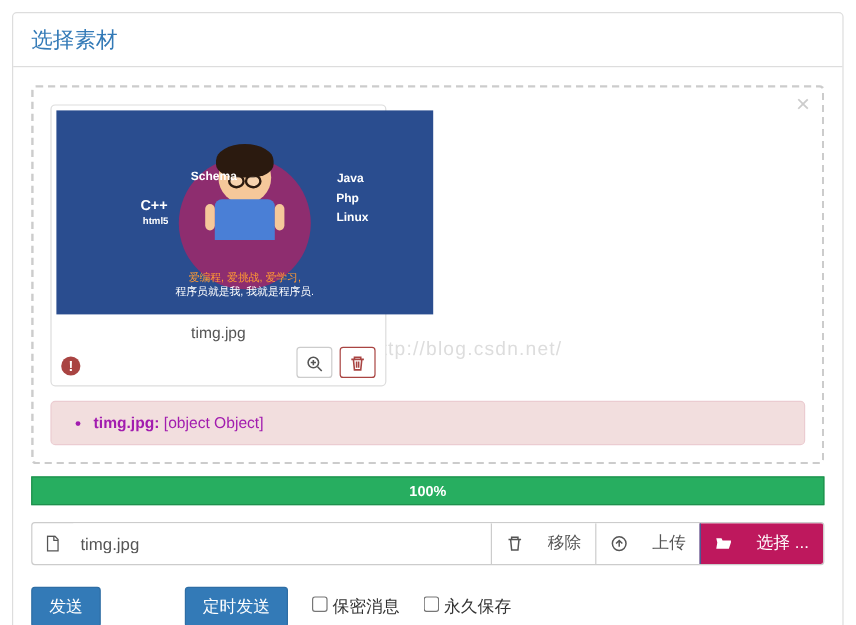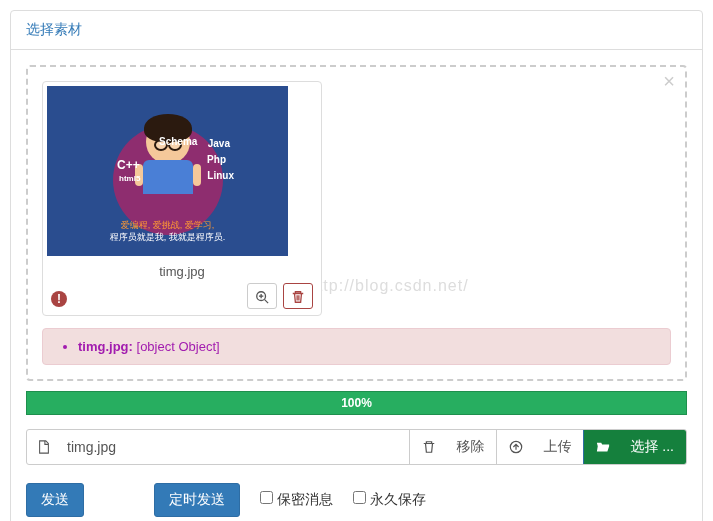--- a/index.html
+++ b/index.html
@@ -1,23 +1,23 @@
 <!DOCTYPE html>
 <html><head>
 <meta charset="utf-8">
 <style>
 * { box-sizing: border-box; margin: 0; padding: 0; }
 body { font-family: "Helvetica Neue", Helvetica, Arial, sans-serif; font-size: 14px; color: #333; background: #fff; }
 .panel { border: 1px solid #ddd; border-radius: 4px; margin: 10px; width: 693px; }
-.panel-heading { padding: 10px 15px; border-bottom: 1px solid #ddd; color: #337ab7; font-size: 14px; }
+.panel-heading { padding: 10px 15px; border-bottom: 1px solid #ddd; color: #337ab7; font-size: 18px; }
 .panel-body { padding: 15px; }
 .dropzone { border: 2px dashed #ccc; border-radius: 4px; padding: 14px; position: relative; margin-bottom: 10px; }
 .close-x { position: absolute; top: 4px; right: 10px; font-size: 20px; color: #ccc; cursor: pointer; line-height: 1; }
 .thumb-wrap { display: inline-block; vertical-align: top; border: 1px solid #ddd; border-radius: 4px; background: #fff; padding: 4px; width: 280px; position: relative; }
-.thumb-img { width: 241px; height: 170px; background: #2a4d8f; position: relative; overflow: hidden; }
+.thumb-img { width: 314px; height: 170px; background: #2a4d8f; position: relative; overflow: hidden; }
 .circle-bg { position: absolute; left: 50%; top: 55%; width: 110px; height: 110px; background: #8e2d6f; border-radius: 50%; transform: translate(-50%, -50%); }
 .char { position: absolute; left: 50%; top: 42%; transform: translate(-50%, -50%); text-align: center; }
 .char .head { width: 44px; height: 44px; background: #f5c89a; border-radius: 50%; margin: 0 auto; position: relative; }
 .char .hair { position: absolute; top: -6px; left: -2px; width: 48px; height: 28px; background: #2b1a0f; border-radius: 50% 50% 40% 40%; }
 .char .glasses { position: absolute; top: 18px; left: 4px; width: 36px; height: 12px; }
 .char .glasses span { display:inline-block; width:14px; height:12px; border:2px solid #2b1a0f; border-radius:50%; background:rgba(255,255,255,0.2); }
 .char .body { width: 50px; height: 34px; background: #4a7fd6; margin: -4px auto 0; border-radius: 6px 6px 0 0; position: relative; }
 .char .body::before, .char .body::after { content:''; position:absolute; top:4px; width:8px; height:22px; background:#f5c89a; border-radius:4px; }
 .char .body::before { left:-8px; } .char .body::after { right:-8px; }
 .tech { position:absolute; color:#fff; font-size:10px; font-weight:bold; }
@@ -28,21 +28,21 @@
 .btn-sm { display:inline-block; border:1px solid #ccc; border-radius:3px; padding:4px 7px; background:#fff; color:#555; cursor:pointer; font-size:13px; margin-left:2px; }
 .warn-icon { position:absolute; left:8px; bottom:8px; width:16px; height:16px; border-radius:50%; background:#a94442; color:#fff; font-weight:bold; text-align:center; line-height:16px; font-size:12px; }
 .alert { border:1px solid #ebccd1; background:#f2dede; color:#a21caf; border-radius:4px; padding:10px 15px; margin-top:12px; font-size:13px; }
 .alert ul { list-style: disc; padding-left: 20px; }
 .alert .fname { font-weight: bold; }
 .progress { background:#27ae60; color:#fff; text-align:center; font-size:12px; font-weight:bold; padding:4px 0; border:1px solid #1e8f4d; margin:8px 0 14px; }
 .inputgrp { display:flex; border:1px solid #ccc; border-radius:3px; overflow:hidden; }
 .inputgrp .icon-left { padding:8px 10px; color:#555; border-right:none; display:flex; align-items:center; }
 .inputgrp input { flex:1; border:none; padding:8px 6px; font-size:14px; color:#555; outline:none; }
 .grp-btn { border-left:1px solid #ccc; background:#fff; color:#555; padding:8px 12px; cursor:pointer; display:flex; align-items:center; gap:20px; font-size:14px; }
-.grp-btn.primary { background:#15803d; color:#fff; border-left:1px solid #2e6da4; }
+.grp-btn.primary { background:#be185d; color:#fff; border-left:1px solid #2e6da4; }
 .bottom-row { margin-top:18px; display:flex; align-items:center; gap:20px; }
 .btn-info { background:#337ab7; color:#fff; border:1px solid #2e6da4; border-radius:3px; padding:7px 14px; cursor:pointer; font-size:14px; }
 .chk { display:flex; gap:4px; font-size:14px; color:#333; }
 .chk input { width:13px; height:13px; }
 .watermark { position:absolute; color:#ddd; font-size:16px; pointer-events:none; letter-spacing:1px; }
 svg { width:14px; height:14px; vertical-align:middle; }
 </style>
 </head>
 <body>
 

